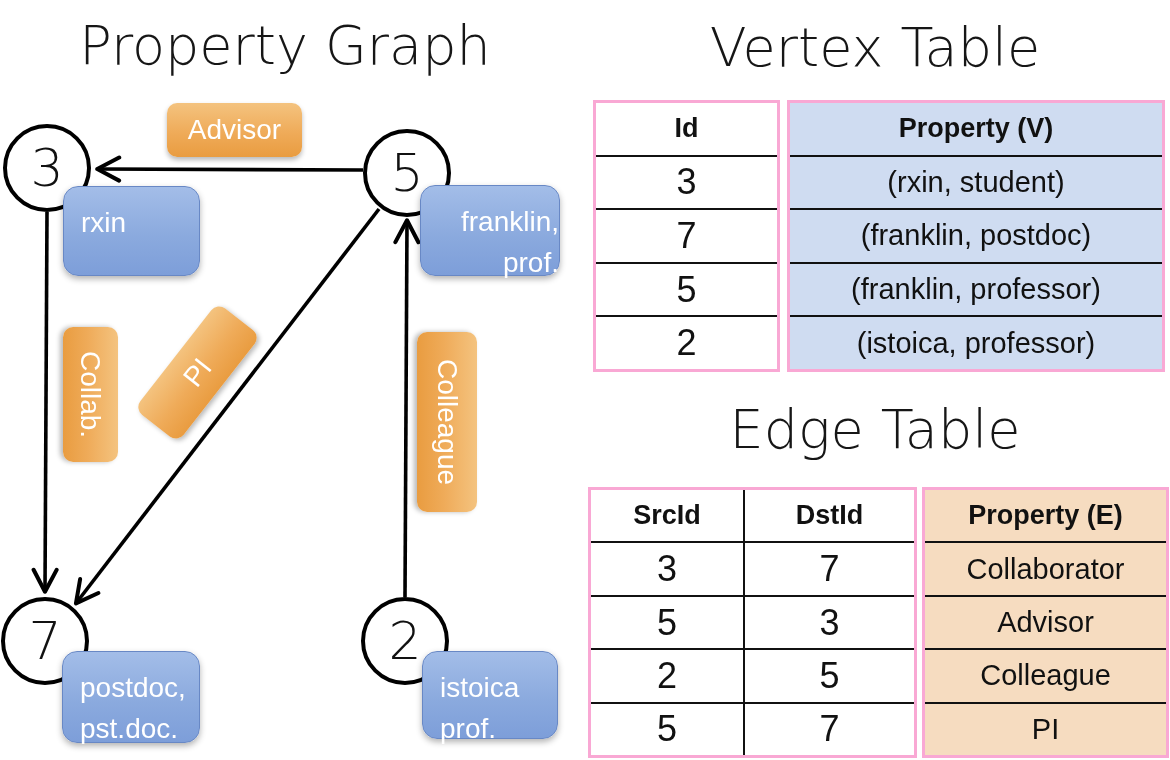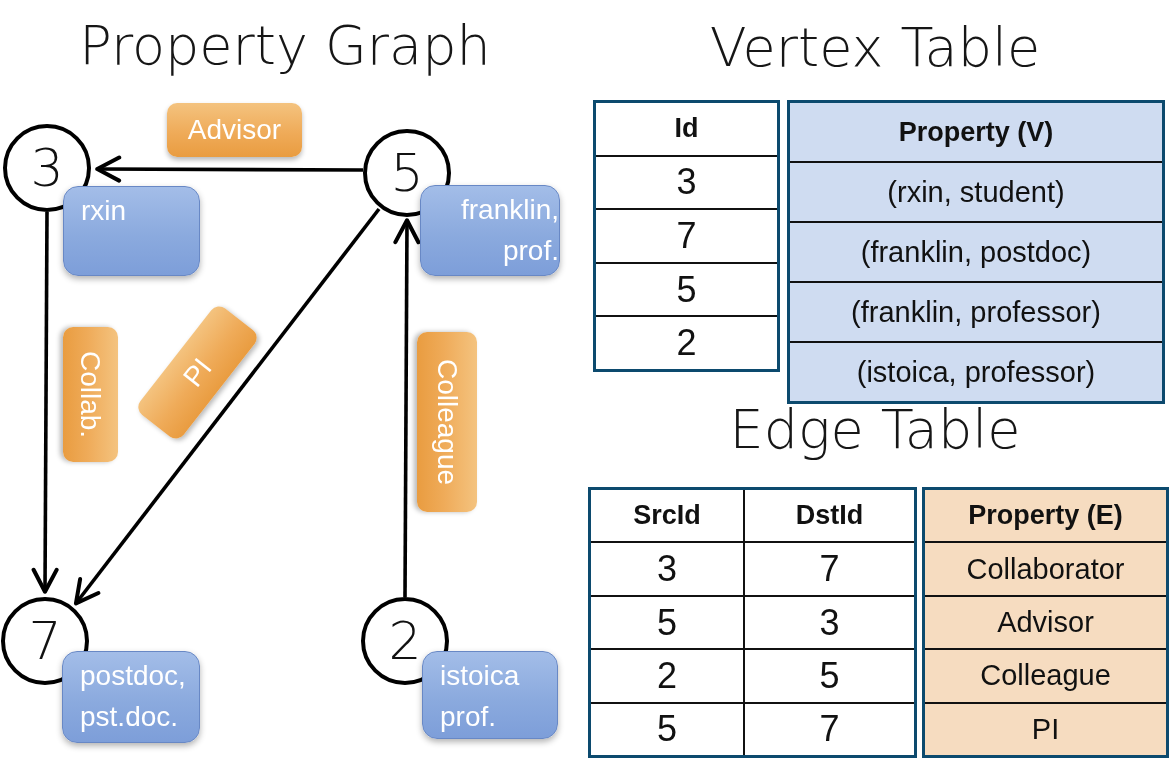--- a/index.html
+++ b/index.html
@@ -18,31 +18,31 @@
     position:absolute; width:88px; height:88px; box-sizing:border-box;
     border:4px solid #000; border-radius:50%; background:#fff;
     display:flex; align-items:center; justify-content:center;
     font-size:52px; font-weight:200; z-index:2;
     font-family:"DejaVu Sans","Liberation Sans",sans-serif;
   }
   .vprop {
     position:absolute; box-sizing:border-box; border-radius:15px;
     background:linear-gradient(180deg,#a3bde8 0%, #8baade 55%, #7d9ed9 100%);
     border:1px solid #6888c5; color:#fff; font-size:28px; line-height:1.45;
-    padding:4px 0 8px 17px; box-shadow:0 3px 6px rgba(0,0,0,.30); z-index:4;
+    padding:16px 0 8px 17px; box-shadow:0 3px 6px rgba(0,0,0,.30); z-index:4;
   }
   .eprop {
     position:absolute; box-sizing:border-box; border-radius:10px;
     background:linear-gradient(180deg,#f4c37f 0%, #efab59 55%, #e99c40 100%);
     color:#fff; font-size:28px; display:flex; align-items:center; justify-content:center;
     box-shadow:0 3px 5px rgba(0,0,0,.28); z-index:3; white-space:nowrap;
   }
   
   .tbox {
-    position:absolute; box-sizing:border-box; border:3px solid #0c4a6e;
+    position:absolute; box-sizing:border-box; border:3px solid #f9a8d4;
     display:flex; flex-direction:column; background:#fff;
   }
   .tbox .row {
     flex:1; display:flex; align-items:center; justify-content:center;
     border-top:2.5px solid #111; font-size:36px;
   }
   .tbox .row:first-child { border-top:none; }
   .tbox .row.hdr { font-size:27px; font-weight:bold; }
   .tbox .row.txt { font-size:29px; }
   .split .row { padding:0; align-items:stretch; }
@@ -108,21 +108,21 @@
   <div class="title" style="left:620px; top:16px; width:510px;">Vertex Table</div>
 
   <div class="tbox" style="left:593px; top:100px; width:187px; height:272px;">
     <div class="row hdr">Id</div>
     <div class="row">3</div>
     <div class="row">7</div>
     <div class="row">5</div>
     <div class="row">2</div>
   </div>
 
-  <div class="tbox" style="left:787px; top:100px; width:378px; height:304px; background:#cfdcf1;">
+  <div class="tbox" style="left:787px; top:100px; width:378px; height:272px; background:#cfdcf1;">
     <div class="row hdr">Property (V)</div>
     <div class="row txt">(rxin, student)</div>
     <div class="row txt">(franklin, postdoc)</div>
     <div class="row txt">(franklin, professor)</div>
     <div class="row txt">(istoica, professor)</div>
   </div>
 
   <div class="title" style="left:660px; top:398px; width:430px;">Edge Table</div>
 
   <div class="tbox split" style="left:588px; top:487px; width:329px; height:271px;">

